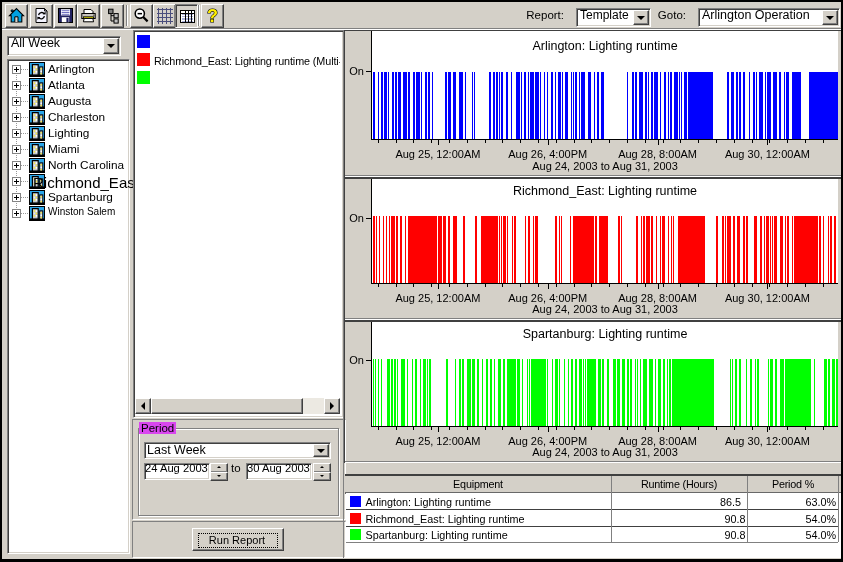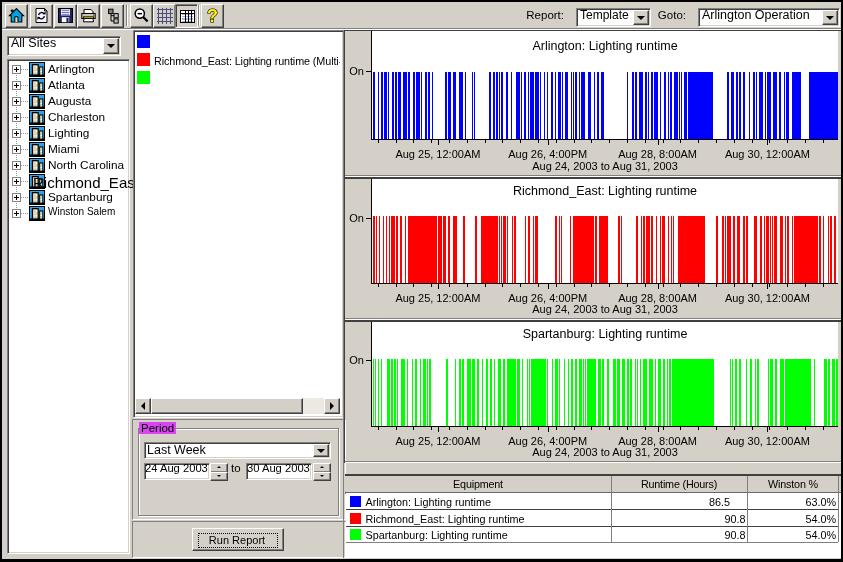--- a/index.html
+++ b/index.html
@@ -112,21 +112,21 @@
 <div class="txt" style="left:580px;top:8.2px;font-size:12px;color:#000;">Template</div>
 <div class="ddb" style="left:633px;top:10px;width:14px;height:13px">
     <div class="tri" style="left:3.0px;top:4.5px"></div>
   </div>
 <div class="sunk" style="left:698px;top:8px;width:140px;height:17px"></div>
 <div class="txt" style="left:702px;top:7.8px;font-size:12.5px;color:#000;">Arlington Operation</div>
 <div class="ddb" style="left:822px;top:10px;width:14px;height:13px">
     <div class="tri" style="left:3.0px;top:4.5px"></div>
   </div>
 <div class="sunk" style="left:7px;top:36px;width:112px;height:18px"></div>
-<div class="txt" style="left:11px;top:36.2px;font-size:12.5px;color:#000;">All Sites</div>
+<div class="txt" style="left:11px;top:36.2px;font-size:12.5px;color:#000;">All Week</div>
 <div class="ddb" style="left:103px;top:38px;width:14px;height:14px">
     <div class="tri" style="left:3.0px;top:5.0px"></div>
   </div>
 <div class="sunk" style="left:7px;top:59px;width:121px;height:493px"></div>
 <div class="abs" style="left:16px;top:69px;width:1px;height:144px;background-image:repeating-linear-gradient(#999 0 1px,transparent 1px 2px)"></div>
 <div class="abs" style="left:21px;top:69px;width:8px;height:1px;background-image:repeating-linear-gradient(90deg,#999 0 1px,transparent 1px 2px)"></div>
 <div class="abs" style="left:12px;top:64.5px;width:9px;height:9px;background:#fff;border:1px solid #848484;box-sizing:border-box"></div>
 <div class="abs" style="left:14px;top:68.5px;width:5px;height:1px;background:#000"></div>
 <div class="abs" style="left:16px;top:66.5px;width:1px;height:5px;background:#000"></div>
 <div class="abs" style="left:29px;top:61.5px"><svg width="16" height="15" viewBox="0 0 16 15">
@@ -805,24 +805,24 @@
 <div class="abs" style="left:345px;top:492px;width:496px;height:2px;background:#686868"></div>
 <div class="abs" style="left:346px;top:493px;width:495px;height:65px;background:#fff"></div>
 <div class="abs" style="left:346px;top:509px;width:492px;height:1px;background:#404040"></div>
 <div class="abs" style="left:346px;top:526px;width:492px;height:1px;background:#404040"></div>
 <div class="abs" style="left:346px;top:542px;width:492px;height:1px;background:#808080"></div>
 <div class="abs" style="left:611px;top:476px;width:1px;height:66px;background:#808080"></div>
 <div class="abs" style="left:747px;top:476px;width:1px;height:66px;background:#808080"></div>
 <div class="abs" style="left:838px;top:476px;width:1px;height:66px;background:#808080"></div>
 <div class="ctr" style="left:478px;top:478.3px;font-size:10.8px;color:#000;letter-spacing:-0.2px">Equipment</div>
 <div class="ctr" style="left:679px;top:478.3px;font-size:10.8px;color:#000;letter-spacing:-0.2px">Runtime (Hours)</div>
-<div class="ctr" style="left:793px;top:478.3px;font-size:10.8px;color:#000;letter-spacing:-0.2px">Winston %</div>
+<div class="ctr" style="left:793px;top:478.3px;font-size:10.8px;color:#000;letter-spacing:-0.2px">Period %</div>
 <div class="abs" style="left:349.5px;top:496.40000000000003px;width:11px;height:11px;background:#0000ff"></div>
 <div class="txt" style="left:365.5px;top:495.6px;font-size:10.8px;color:#000;">Arlington: Lighting runtime</div>
-<div class="txt" style="right:113px;top:495.6px;font-size:10.8px;color:#000;">86.5</div>
+<div class="txt" style="right:102px;top:495.6px;font-size:10.8px;color:#000;">86.5</div>
 <div class="txt" style="right:7px;top:495.6px;font-size:10.8px;color:#000;">63.0%</div>
 <div class="abs" style="left:349.5px;top:513.4px;width:11px;height:11px;background:#ff0000"></div>
 <div class="txt" style="left:365.5px;top:512.6px;font-size:10.8px;color:#000;">Richmond_East: Lighting runtime</div>
 <div class="txt" style="right:97.5px;top:512.6px;font-size:10.8px;color:#000;">90.8</div>
 <div class="txt" style="right:7px;top:512.6px;font-size:10.8px;color:#000;">54.0%</div>
 <div class="abs" style="left:349.5px;top:529.4px;width:11px;height:11px;background:#00ff00"></div>
 <div class="txt" style="left:365.5px;top:528.6px;font-size:10.8px;color:#000;">Spartanburg: Lighting runtime</div>
 <div class="txt" style="right:97.5px;top:528.6px;font-size:10.8px;color:#000;">90.8</div>
 <div class="txt" style="right:7px;top:528.6px;font-size:10.8px;color:#000;">54.0%</div>
 </body></html>

